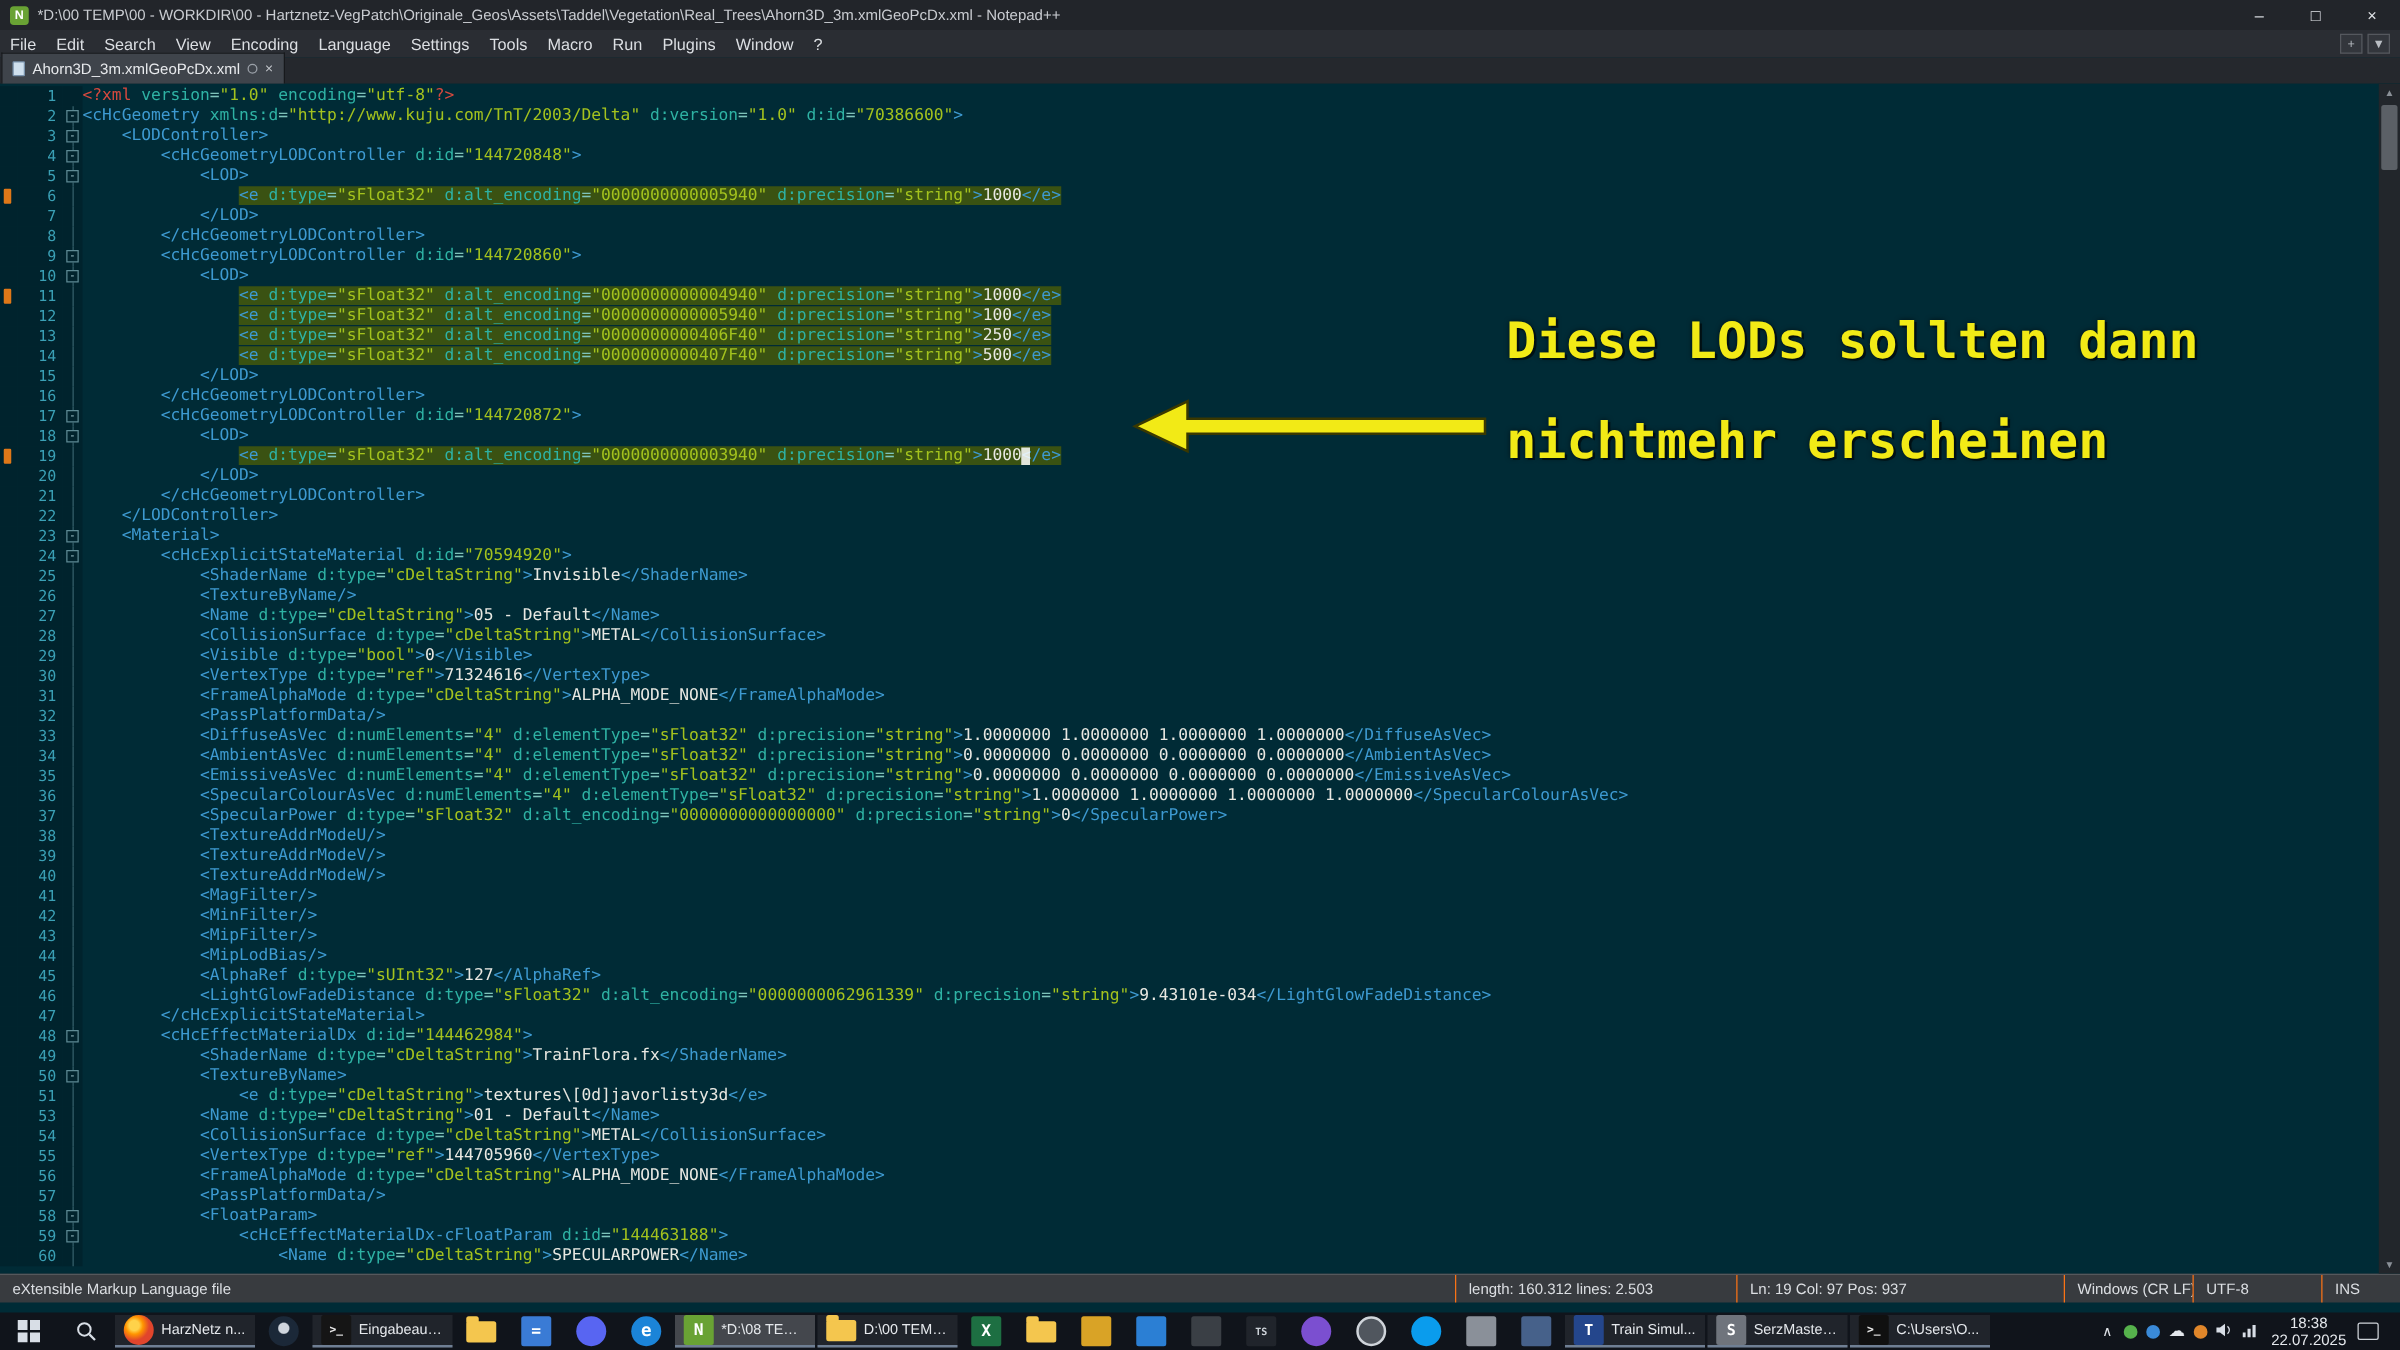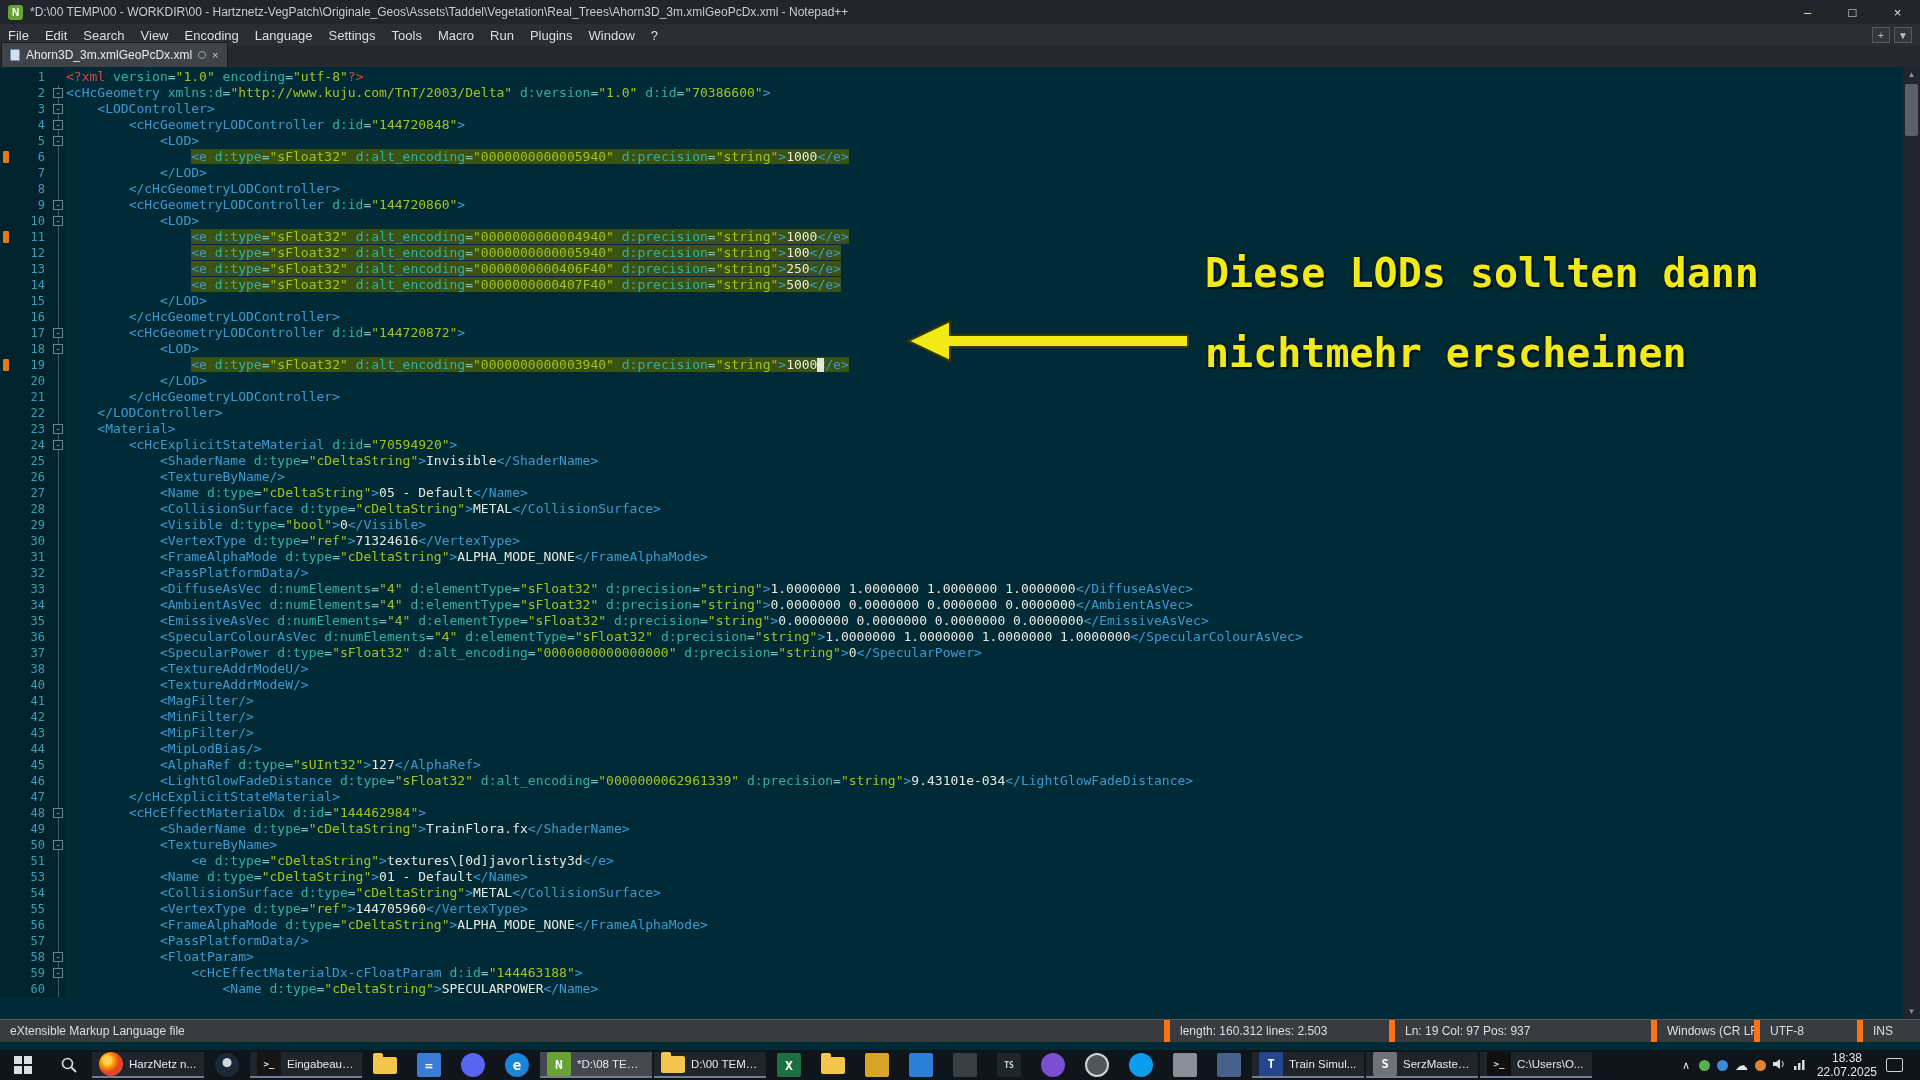--- a/index.html
+++ b/index.html
@@ -54,21 +54,21 @@
   .ann2{left:1205px;top:263px}
 
   
   .vscroll{position:absolute;top:0;right:0;width:17px;height:100%;background:#22262b;z-index:4}
   .sarr{height:15px;display:flex;align-items:center;justify-content:center;color:#8a9097;font-size:8px}
   .sarr.down{position:absolute;bottom:0;left:0;right:0}
   .sthumb{position:absolute;left:2px;right:2px;top:17px;height:52px;background:#5b6066;border-radius:2px}
 
   
   .statusbar{position:absolute;left:0;right:0;top:1019px;height:23px;background:#383b3f;border-top:1px solid #55585c;display:flex;align-items:stretch;color:#dcdfe3;font-size:12px}
-  .sb{display:flex;align-items:center;padding:0 10px;border-left:6px solid #f97316;white-space:nowrap;overflow:hidden}
+  .sb{display:flex;align-items:center;padding:0 10px;border-left:1px solid #f97316;white-space:nowrap;overflow:hidden}
   .sb.doctype{flex:1;border-left:none}
   .sb.len{width:225px}
   .sb.pos{width:262px}
   .sb.eol{width:103px}
   .sb.enc{width:103px}
   .sb.ins{width:63px}
 
   
   .taskbar{position:absolute;left:0;right:0;bottom:0;height:30px;background:#10141b;display:flex;align-items:center;color:#e6e9ed;font-size:12px;z-index:10}
   .tb-start,.tb-search{width:46px;display:flex;align-items:center;justify-content:center;flex:0 0 auto}
@@ -168,20 +168,21 @@
         <div class="line"><span class="mark-col"></span><span class="lnum">29</span><span class="fold-col"><span class="fold-vline"></span></span><span class="code"><span class="ind">            </span><span class="content"><span class="tk-tag">&lt;Visible</span> <span class="tk-attr">d:type</span><span class="tk-eq">=</span><span class="tk-str">"bool"</span><span class="tk-tag">&gt;</span><span class="tk-txt">0</span><span class="tk-tag">&lt;/Visible</span><span class="tk-tag">&gt;</span></span></span></div>
         <div class="line"><span class="mark-col"></span><span class="lnum">30</span><span class="fold-col"><span class="fold-vline"></span></span><span class="code"><span class="ind">            </span><span class="content"><span class="tk-tag">&lt;VertexType</span> <span class="tk-attr">d:type</span><span class="tk-eq">=</span><span class="tk-str">"ref"</span><span class="tk-tag">&gt;</span><span class="tk-txt">71324616</span><span class="tk-tag">&lt;/VertexType</span><span class="tk-tag">&gt;</span></span></span></div>
         <div class="line"><span class="mark-col"></span><span class="lnum">31</span><span class="fold-col"><span class="fold-vline"></span></span><span class="code"><span class="ind">            </span><span class="content"><span class="tk-tag">&lt;FrameAlphaMode</span> <span class="tk-attr">d:type</span><span class="tk-eq">=</span><span class="tk-str">"cDeltaString"</span><span class="tk-tag">&gt;</span><span class="tk-txt">ALPHA_MODE_NONE</span><span class="tk-tag">&lt;/FrameAlphaMode</span><span class="tk-tag">&gt;</span></span></span></div>
         <div class="line"><span class="mark-col"></span><span class="lnum">32</span><span class="fold-col"><span class="fold-vline"></span></span><span class="code"><span class="ind">            </span><span class="content"><span class="tk-tag">&lt;PassPlatformData</span><span class="tk-tag">/&gt;</span></span></span></div>
         <div class="line"><span class="mark-col"></span><span class="lnum">33</span><span class="fold-col"><span class="fold-vline"></span></span><span class="code"><span class="ind">            </span><span class="content"><span class="tk-tag">&lt;DiffuseAsVec</span> <span class="tk-attr">d:numElements</span><span class="tk-eq">=</span><span class="tk-str">"4"</span> <span class="tk-attr">d:elementType</span><span class="tk-eq">=</span><span class="tk-str">"sFloat32"</span> <span class="tk-attr">d:precision</span><span class="tk-eq">=</span><span class="tk-str">"string"</span><span class="tk-tag">&gt;</span><span class="tk-txt">1.0000000 1.0000000 1.0000000 1.0000000</span><span class="tk-tag">&lt;/DiffuseAsVec</span><span class="tk-tag">&gt;</span></span></span></div>
         <div class="line"><span class="mark-col"></span><span class="lnum">34</span><span class="fold-col"><span class="fold-vline"></span></span><span class="code"><span class="ind">            </span><span class="content"><span class="tk-tag">&lt;AmbientAsVec</span> <span class="tk-attr">d:numElements</span><span class="tk-eq">=</span><span class="tk-str">"4"</span> <span class="tk-attr">d:elementType</span><span class="tk-eq">=</span><span class="tk-str">"sFloat32"</span> <span class="tk-attr">d:precision</span><span class="tk-eq">=</span><span class="tk-str">"string"</span><span class="tk-tag">&gt;</span><span class="tk-txt">0.0000000 0.0000000 0.0000000 0.0000000</span><span class="tk-tag">&lt;/AmbientAsVec</span><span class="tk-tag">&gt;</span></span></span></div>
         <div class="line"><span class="mark-col"></span><span class="lnum">35</span><span class="fold-col"><span class="fold-vline"></span></span><span class="code"><span class="ind">            </span><span class="content"><span class="tk-tag">&lt;EmissiveAsVec</span> <span class="tk-attr">d:numElements</span><span class="tk-eq">=</span><span class="tk-str">"4"</span> <span class="tk-attr">d:elementType</span><span class="tk-eq">=</span><span class="tk-str">"sFloat32"</span> <span class="tk-attr">d:precision</span><span class="tk-eq">=</span><span class="tk-str">"string"</span><span class="tk-tag">&gt;</span><span class="tk-txt">0.0000000 0.0000000 0.0000000 0.0000000</span><span class="tk-tag">&lt;/EmissiveAsVec</span><span class="tk-tag">&gt;</span></span></span></div>
         <div class="line"><span class="mark-col"></span><span class="lnum">36</span><span class="fold-col"><span class="fold-vline"></span></span><span class="code"><span class="ind">            </span><span class="content"><span class="tk-tag">&lt;SpecularColourAsVec</span> <span class="tk-attr">d:numElements</span><span class="tk-eq">=</span><span class="tk-str">"4"</span> <span class="tk-attr">d:elementType</span><span class="tk-eq">=</span><span class="tk-str">"sFloat32"</span> <span class="tk-attr">d:precision</span><span class="tk-eq">=</span><span class="tk-str">"string"</span><span class="tk-tag">&gt;</span><span class="tk-txt">1.0000000 1.0000000 1.0000000 1.0000000</span><span class="tk-tag">&lt;/SpecularColourAsVec</span><span class="tk-tag">&gt;</span></span></span></div>
         <div class="line"><span class="mark-col"></span><span class="lnum">37</span><span class="fold-col"><span class="fold-vline"></span></span><span class="code"><span class="ind">            </span><span class="content"><span class="tk-tag">&lt;SpecularPower</span> <span class="tk-attr">d:type</span><span class="tk-eq">=</span><span class="tk-str">"sFloat32"</span> <span class="tk-attr">d:alt_encoding</span><span class="tk-eq">=</span><span class="tk-str">"0000000000000000"</span> <span class="tk-attr">d:precision</span><span class="tk-eq">=</span><span class="tk-str">"string"</span><span class="tk-tag">&gt;</span><span class="tk-txt">0</span><span class="tk-tag">&lt;/SpecularPower</span><span class="tk-tag">&gt;</span></span></span></div>
         <div class="line"><span class="mark-col"></span><span class="lnum">38</span><span class="fold-col"><span class="fold-vline"></span></span><span class="code"><span class="ind">            </span><span class="content"><span class="tk-tag">&lt;TextureAddrModeU</span><span class="tk-tag">/&gt;</span></span></span></div>
+        <div class="line"><span class="mark-col"></span><span class="lnum">39</span><span class="fold-col"><span class="fold-vline"></span></span><span class="code"><span class="ind">            </span><span class="content"><span class="tk-tag">&lt;TextureAddrModeV</span><span class="tk-tag">/&gt;</span></span></span></div>
         <div class="line"><span class="mark-col"></span><span class="lnum">40</span><span class="fold-col"><span class="fold-vline"></span></span><span class="code"><span class="ind">            </span><span class="content"><span class="tk-tag">&lt;TextureAddrModeW</span><span class="tk-tag">/&gt;</span></span></span></div>
         <div class="line"><span class="mark-col"></span><span class="lnum">41</span><span class="fold-col"><span class="fold-vline"></span></span><span class="code"><span class="ind">            </span><span class="content"><span class="tk-tag">&lt;MagFilter</span><span class="tk-tag">/&gt;</span></span></span></div>
         <div class="line"><span class="mark-col"></span><span class="lnum">42</span><span class="fold-col"><span class="fold-vline"></span></span><span class="code"><span class="ind">            </span><span class="content"><span class="tk-tag">&lt;MinFilter</span><span class="tk-tag">/&gt;</span></span></span></div>
         <div class="line"><span class="mark-col"></span><span class="lnum">43</span><span class="fold-col"><span class="fold-vline"></span></span><span class="code"><span class="ind">            </span><span class="content"><span class="tk-tag">&lt;MipFilter</span><span class="tk-tag">/&gt;</span></span></span></div>
         <div class="line"><span class="mark-col"></span><span class="lnum">44</span><span class="fold-col"><span class="fold-vline"></span></span><span class="code"><span class="ind">            </span><span class="content"><span class="tk-tag">&lt;MipLodBias</span><span class="tk-tag">/&gt;</span></span></span></div>
         <div class="line"><span class="mark-col"></span><span class="lnum">45</span><span class="fold-col"><span class="fold-vline"></span></span><span class="code"><span class="ind">            </span><span class="content"><span class="tk-tag">&lt;AlphaRef</span> <span class="tk-attr">d:type</span><span class="tk-eq">=</span><span class="tk-str">"sUInt32"</span><span class="tk-tag">&gt;</span><span class="tk-txt">127</span><span class="tk-tag">&lt;/AlphaRef</span><span class="tk-tag">&gt;</span></span></span></div>
         <div class="line"><span class="mark-col"></span><span class="lnum">46</span><span class="fold-col"><span class="fold-vline"></span></span><span class="code"><span class="ind">            </span><span class="content"><span class="tk-tag">&lt;LightGlowFadeDistance</span> <span class="tk-attr">d:type</span><span class="tk-eq">=</span><span class="tk-str">"sFloat32"</span> <span class="tk-attr">d:alt_encoding</span><span class="tk-eq">=</span><span class="tk-str">"0000000062961339"</span> <span class="tk-attr">d:precision</span><span class="tk-eq">=</span><span class="tk-str">"string"</span><span class="tk-tag">&gt;</span><span class="tk-txt">9.43101e-034</span><span class="tk-tag">&lt;/LightGlowFadeDistance</span><span class="tk-tag">&gt;</span></span></span></div>
         <div class="line"><span class="mark-col"></span><span class="lnum">47</span><span class="fold-col"><span class="fold-vline"></span></span><span class="code"><span class="ind">        </span><span class="content"><span class="tk-tag">&lt;/cHcExplicitStateMaterial</span><span class="tk-tag">&gt;</span></span></span></div>
         <div class="line"><span class="mark-col"></span><span class="lnum">48</span><span class="fold-col"><span class="fold-vline"></span><span class="fold-box">-</span></span><span class="code"><span class="ind">        </span><span class="content"><span class="tk-tag">&lt;cHcEffectMaterialDx</span> <span class="tk-attr">d:id</span><span class="tk-eq">=</span><span class="tk-str">"144462984"</span><span class="tk-tag">&gt;</span></span></span></div>
         <div class="line"><span class="mark-col"></span><span class="lnum">49</span><span class="fold-col"><span class="fold-vline"></span></span><span class="code"><span class="ind">            </span><span class="content"><span class="tk-tag">&lt;ShaderName</span> <span class="tk-attr">d:type</span><span class="tk-eq">=</span><span class="tk-str">"cDeltaString"</span><span class="tk-tag">&gt;</span><span class="tk-txt">TrainFlora.fx</span><span class="tk-tag">&lt;/ShaderName</span><span class="tk-tag">&gt;</span></span></span></div>

